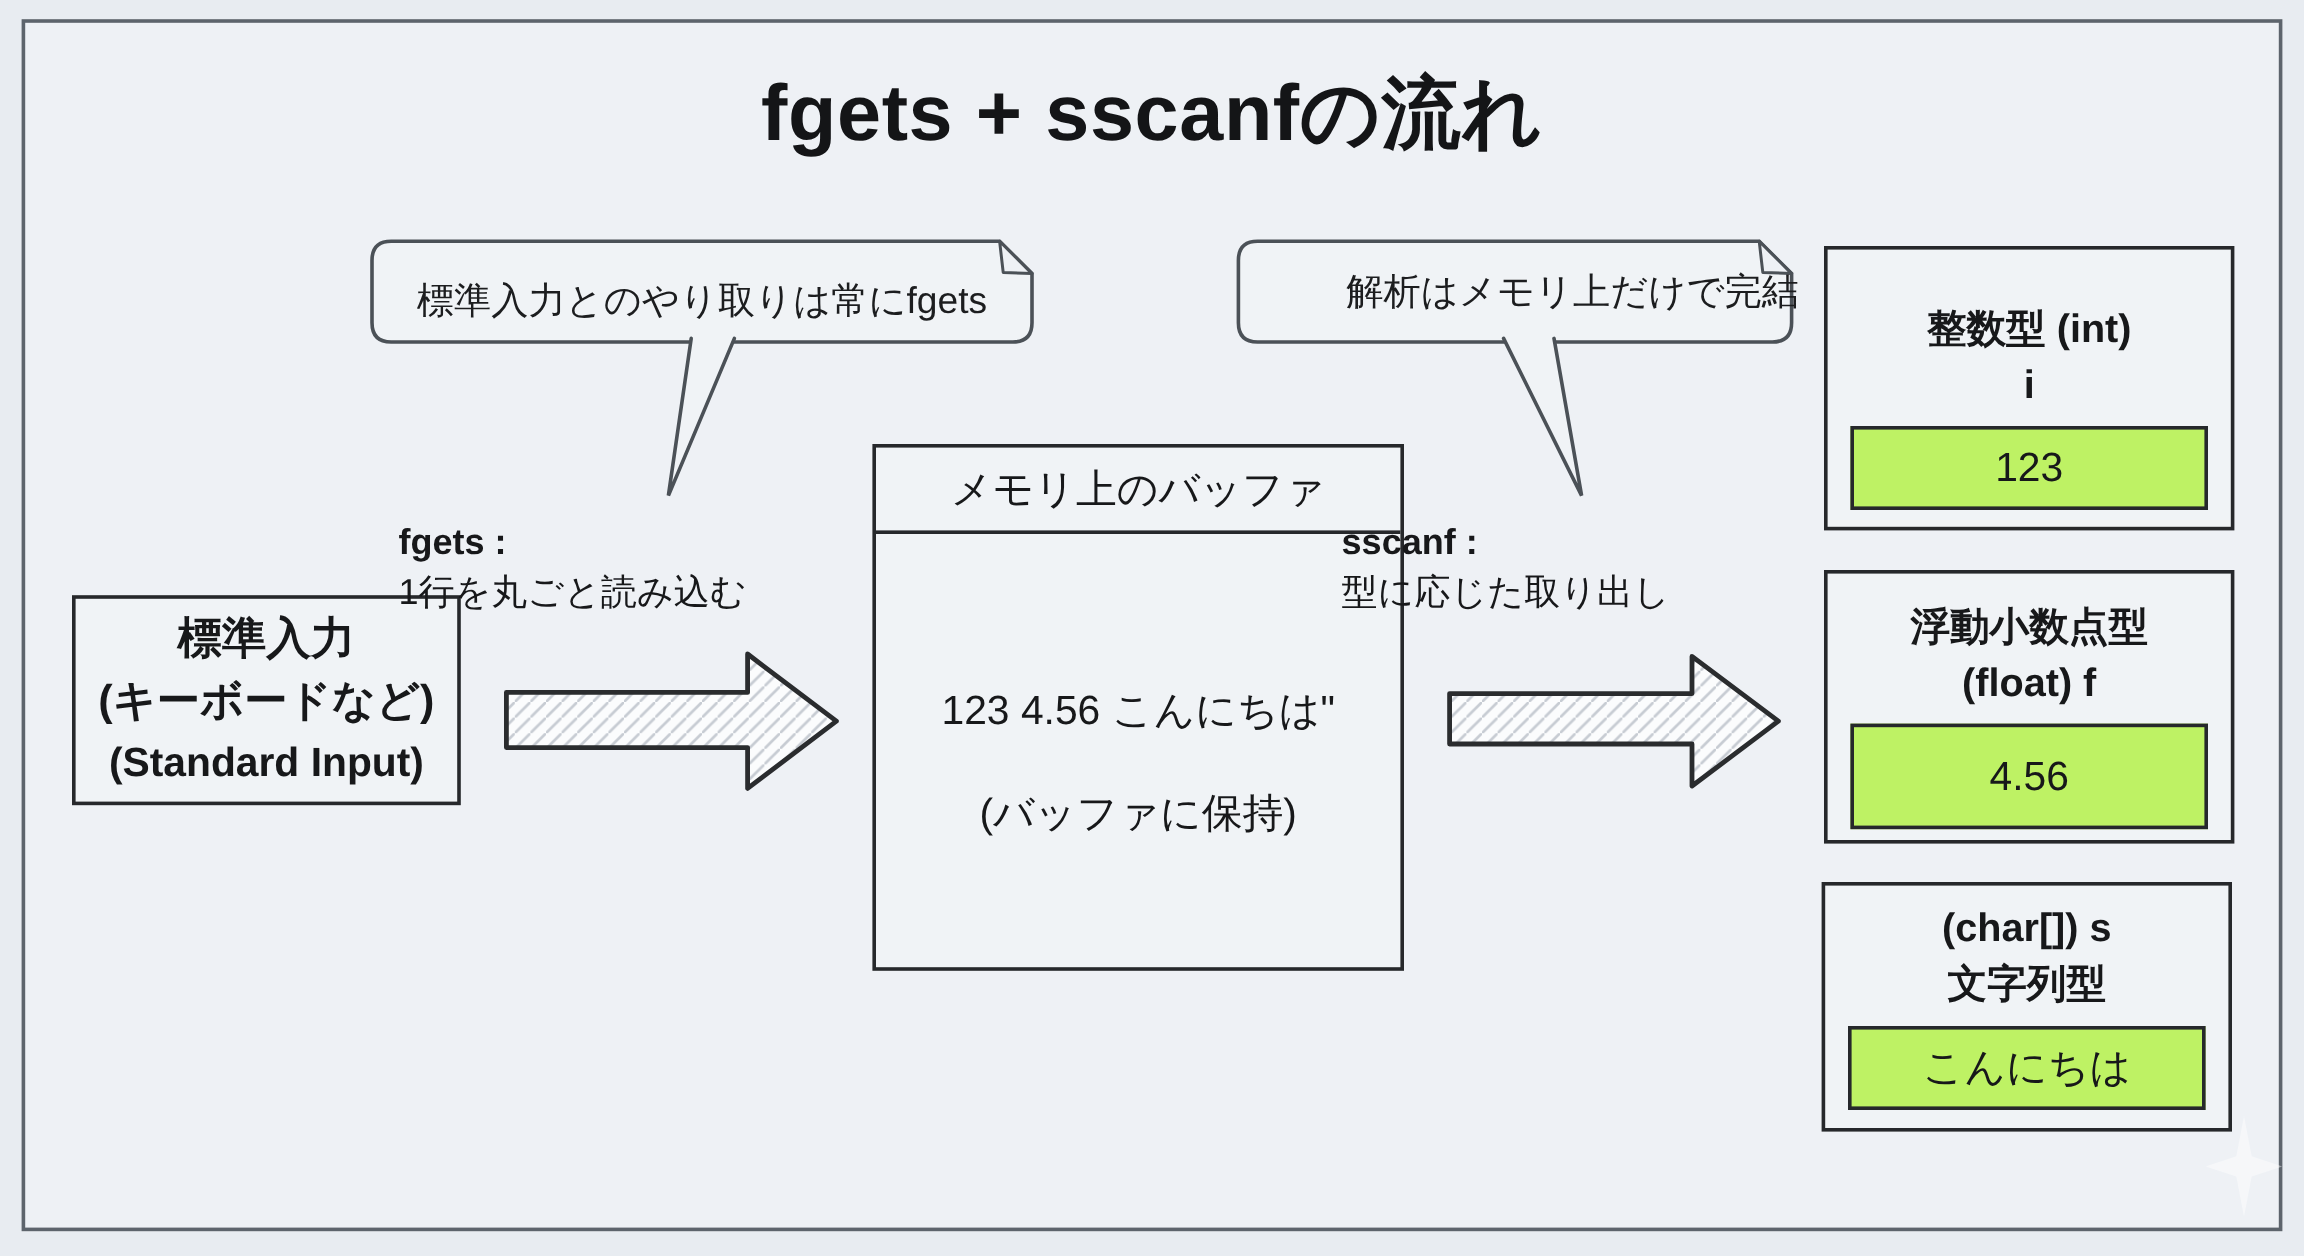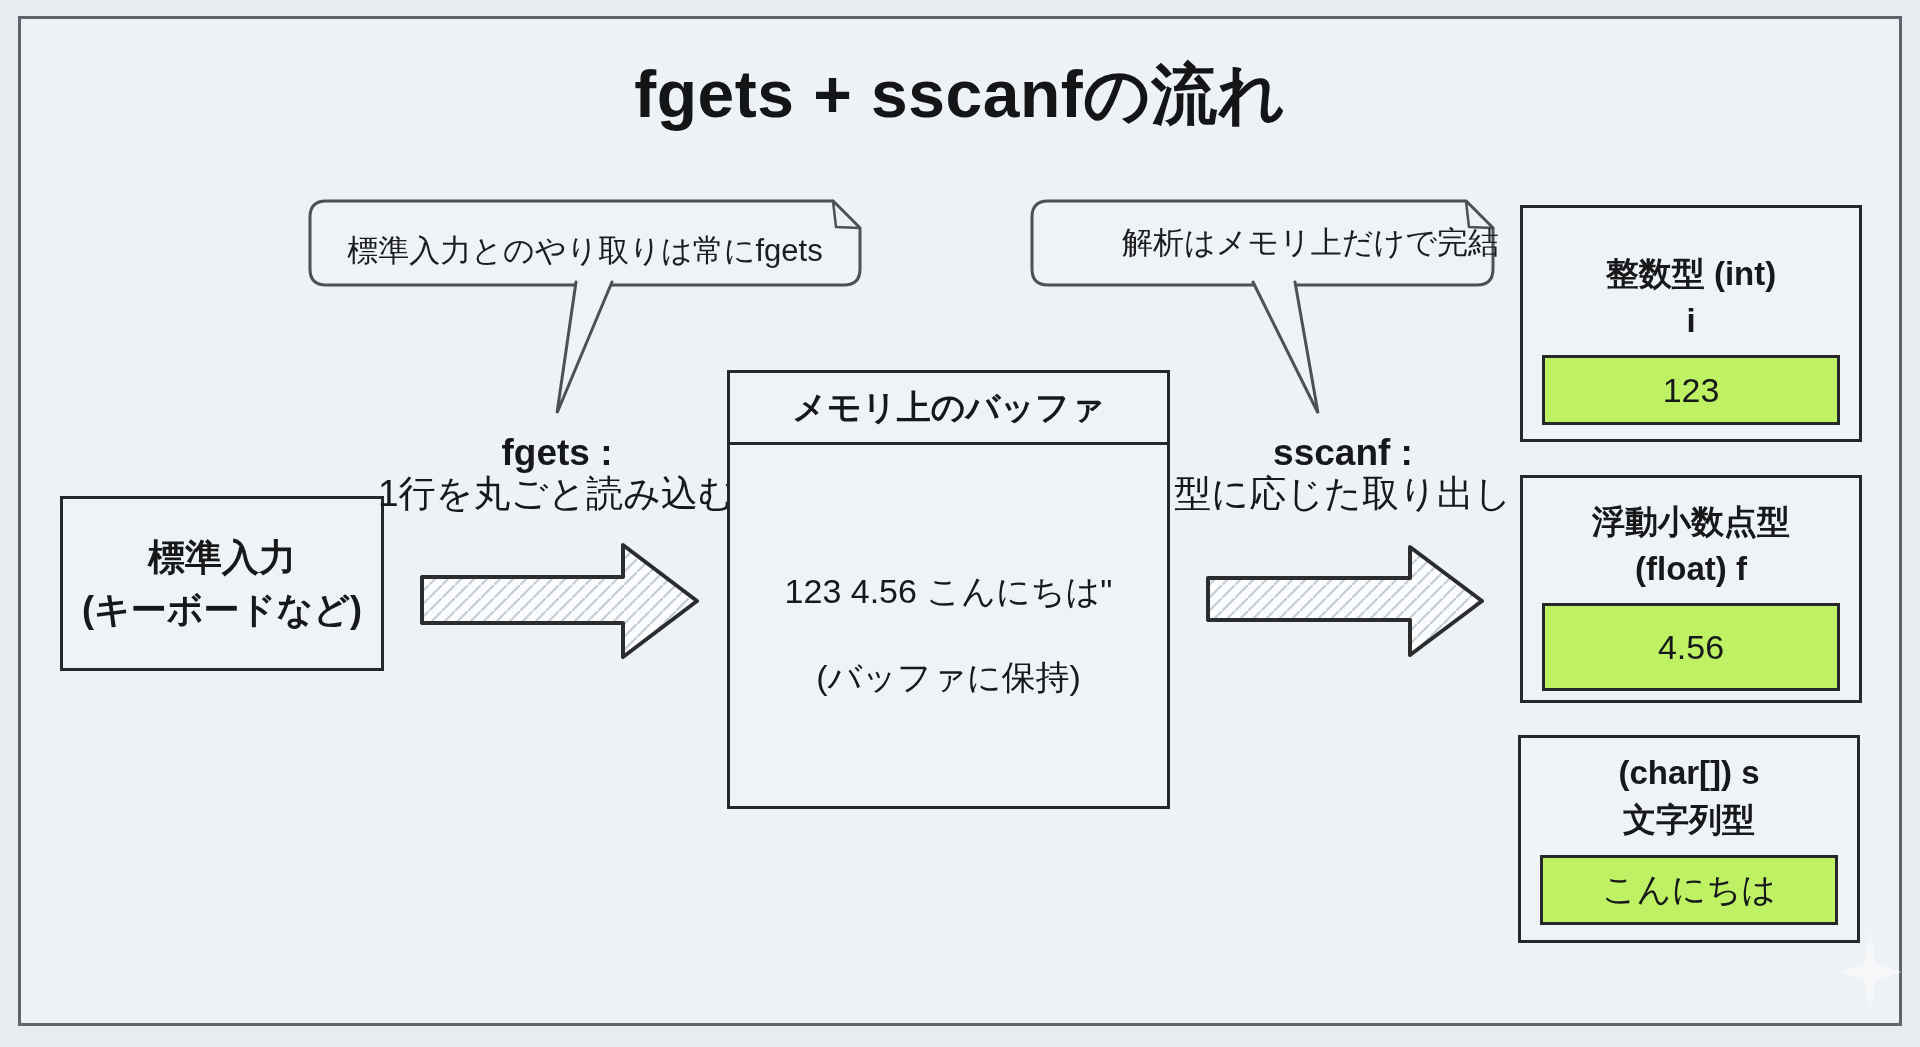--- a/index.html
+++ b/index.html
@@ -27,39 +27,39 @@
 
   .bubble-label {
     position:absolute;
     display:flex; align-items:center; justify-content:center;
     font-size:31px; font-weight:500; color:#1c1d1f;
     white-space:nowrap;
   }
   .bubble1-label { left:310px; top:201px; width:550px; height:100px; }
   .bubble2-label { left:1032px; top:201px; width:557px; height:84px; }
 
-  .func-label { position:absolute; text-align:center; line-height:41px; font-size:37px; }
+  .func-label { position:absolute; text-align:left; line-height:41px; font-size:30px; }
   .func-label .fn { font-weight:700; }
   .func-label .desc { font-weight:500; }
   .fgets-label  { left:332px;  top:432px; width:450px; }
   .sscanf-label { left:1118px; top:432px; width:450px; }
 
   .box { position:absolute; background:#f0f3f6; border:3px solid #26282b; box-sizing:border-box; }
 
   .source-box { left:60px; top:496px; width:324px; height:175px;
     display:flex; flex-direction:column; align-items:center; justify-content:center; }
   .source-box .l1 { font-size:37px; font-weight:700; line-height:52px; }
   .source-box .l2 { font-size:36px; font-weight:700; line-height:52px; }
   .source-box .l3 { font-size:34px; font-weight:700; line-height:52px; }
 
   .buffer-box { left:727px; top:370px; width:443px; height:439px; }
   .buffer-header {
     height:69px; border-bottom:3px solid #26282b;
     display:flex; align-items:center; justify-content:center;
-    font-size:34px; font-weight:700;
+    font-size:34px; font-weight:400;
   }
   .buffer-content, .buffer-note {
     position:absolute; left:0; width:100%; text-align:center;
     font-size:34px; font-weight:400;
   }
   .buffer-content { top:196px; }
   .buffer-note    { top:282px; }
 
   .result-box { left:1520px; width:342px; }
   .rb-int  { top:205px; height:237px; }
@@ -113,20 +113,21 @@
 
   <path d="M 1208 578 L 1410 578 L 1410 547 L 1482 601 L 1410 655 L 1410 620 L 1208 620 Z" fill="url(#hatch)" stroke="#2a2c2e" stroke-width="4" stroke-linejoin="round"></path>
 </svg>
 
 <div class="bubble-label bubble1-label">標準入力とのやり取りは常にfgets</div>
 <div class="bubble-label bubble2-label">解析はメモリ上だけで完結</div>
 
 <div class="box source-box">
   <div class="l1">標準入力</div>
   <div class="l2">(キーボードなど)</div>
+  <div class="l3">(Standard Input)</div>
 </div>
 
 <div class="func-label fgets-label">
   <div class="fn">fgets :</div>
   <div class="desc">1行を丸ごと読み込む</div>
 </div>
 
 <div class="box buffer-box">
   <div class="buffer-header">メモリ上のバッファ</div>
   <div class="buffer-content">123 4.56 こんにちは"</div>

